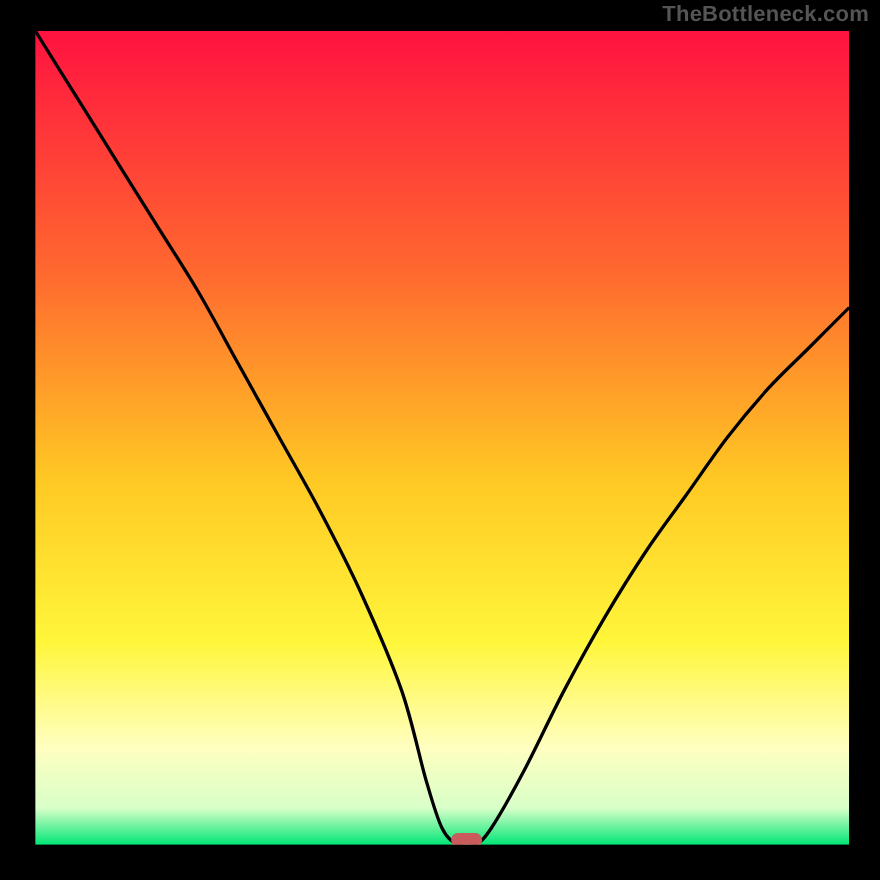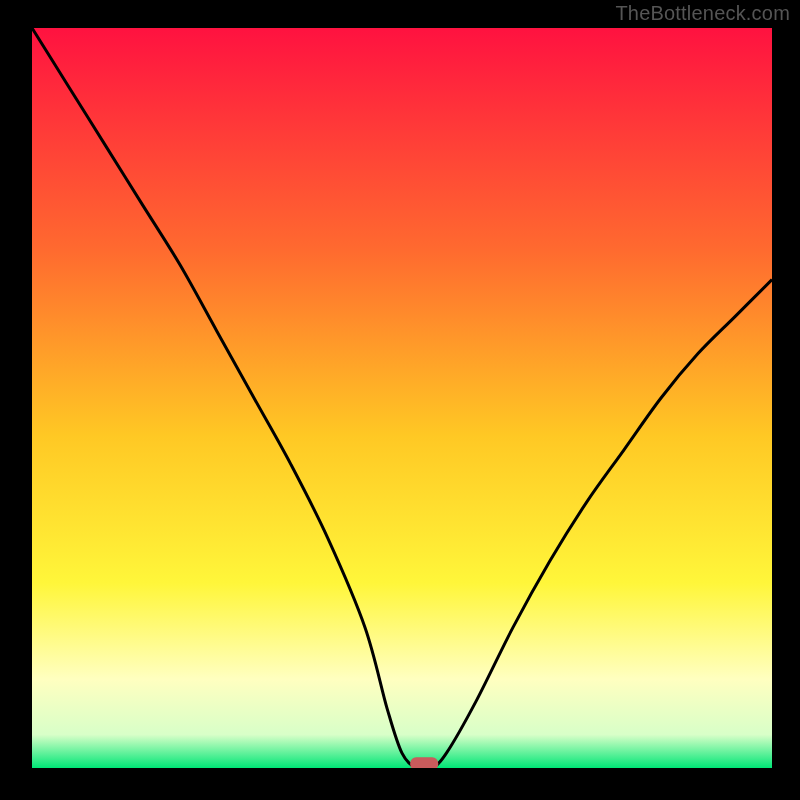--- a/index.html
+++ b/index.html
@@ -16,21 +16,21 @@
     width: 800px;
     height: 800px;
     background: #000;
   }
   .watermark {
     position: absolute;
     top: 2px;
     right: 10px;
     color: #555;
     font-size: 20px;
-    font-weight: 400;
+    font-weight: 700;
     letter-spacing: 0.2px;
     z-index: 10;
   }
   .plot-area {
     position: absolute;
     left: 32px;
     top: 28px;
     width: 740px;
     height: 740px;
   }

